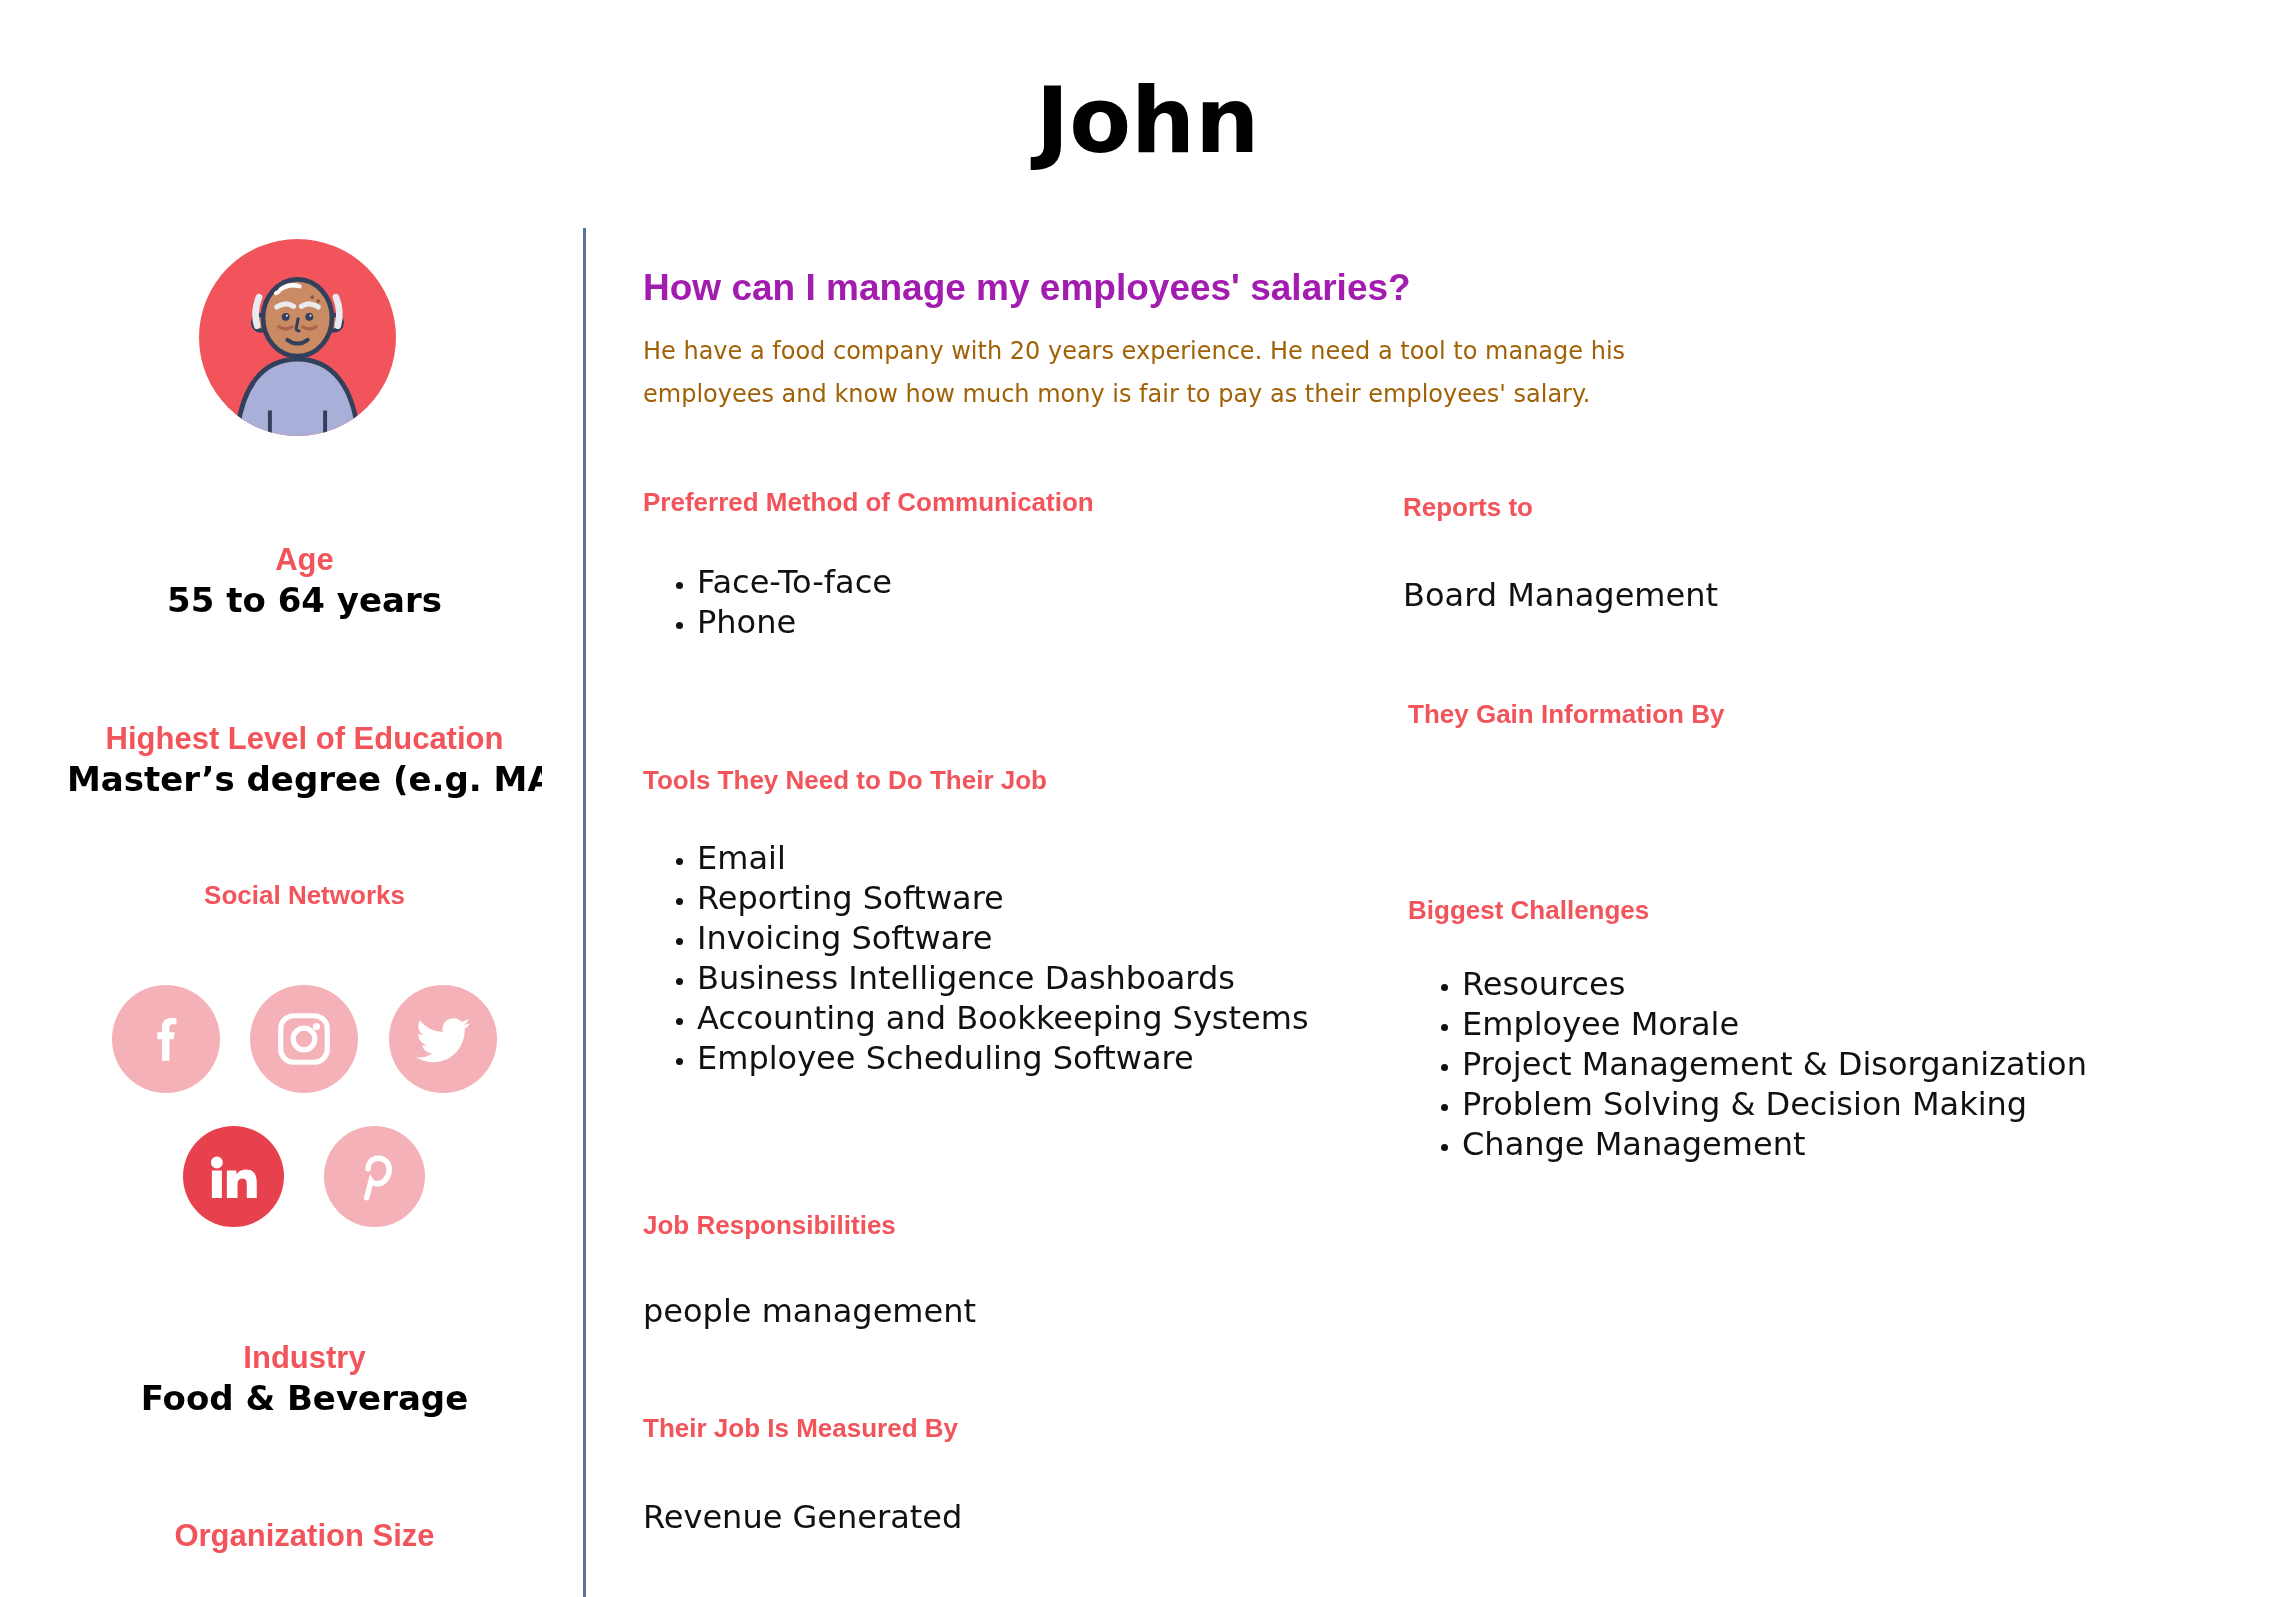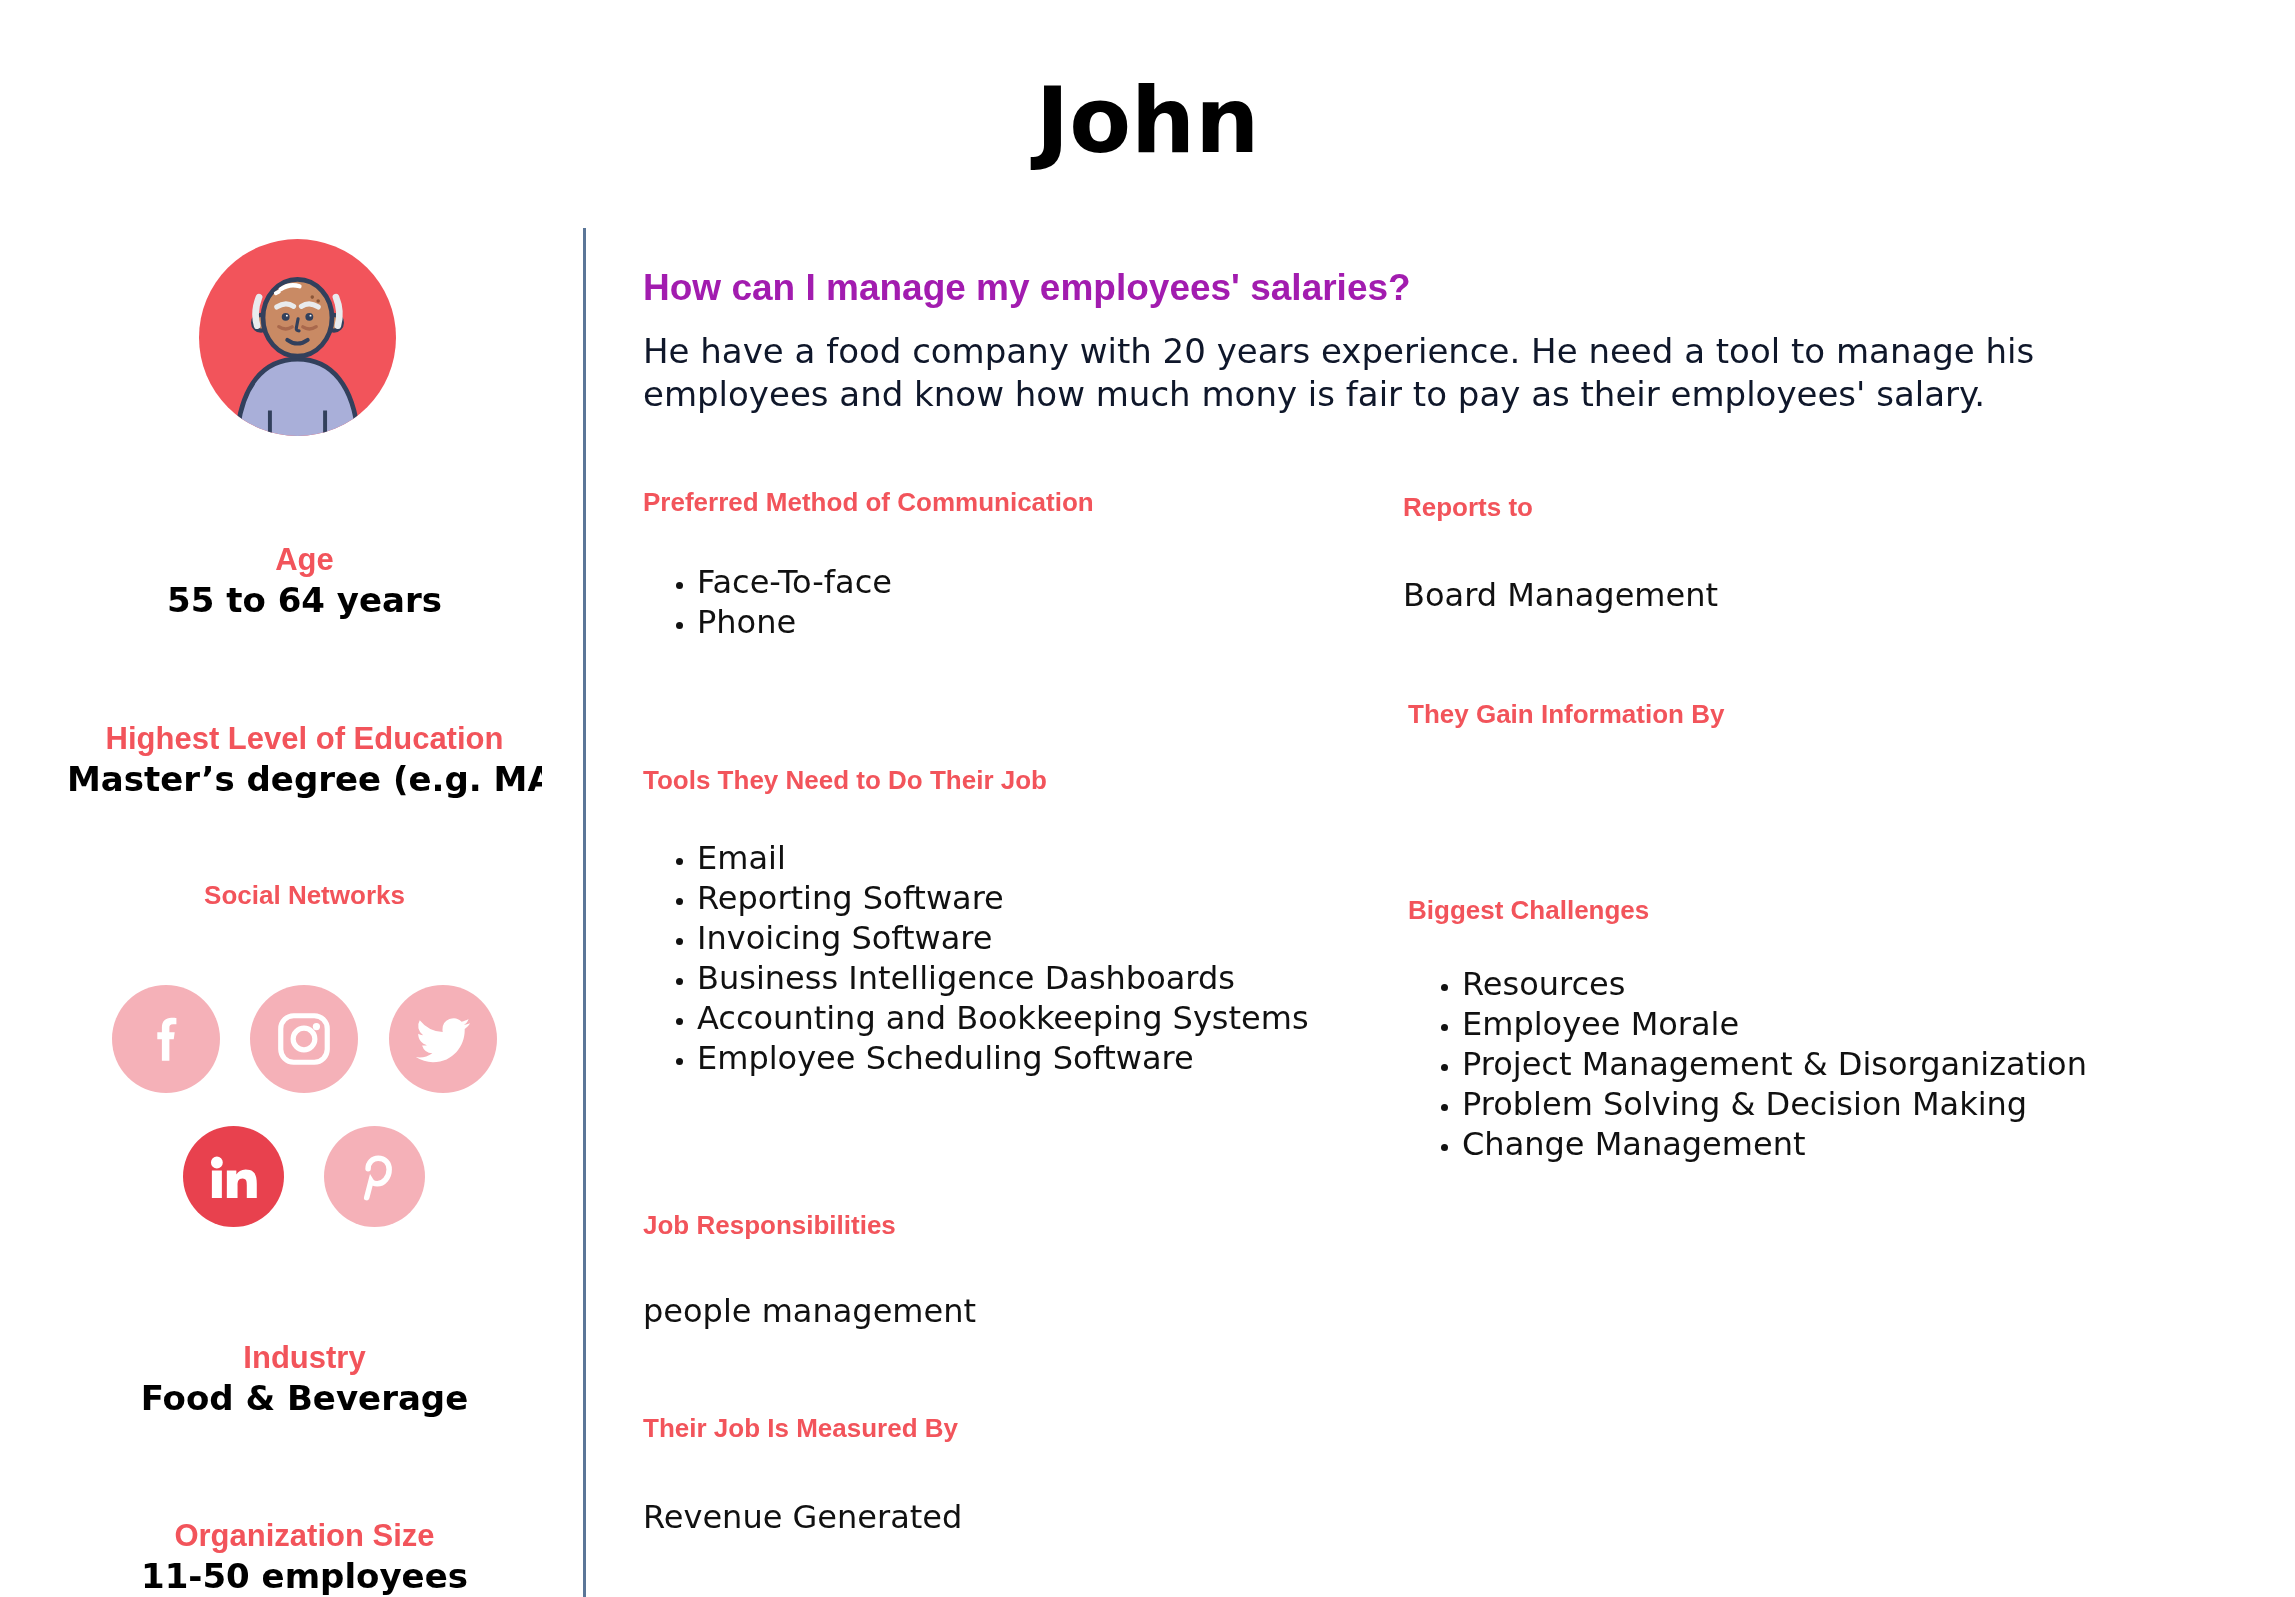--- a/index.html
+++ b/index.html
@@ -17,21 +17,21 @@
   .side-col{left:61px;width:487px;text-align:center;}
   .side-label{font-weight:bold;font-size:31px;color:#F2545B;line-height:1.15;}
   .side-label.small{font-size:26px;}
   .side-value{font-family:"DejaVu Sans",sans-serif;font-weight:bold;font-size:34px;color:#000;line-height:1.15;}
   .edu-clip{left:67px;width:475px;text-align:left;white-space:nowrap;overflow:hidden;}
   .soc{border-radius:50%;display:flex;align-items:center;justify-content:center;}
   .soc svg{display:block;}
   
   .red-label{font-weight:bold;font-size:26px;color:#F2545B;line-height:1.1;}
   .question{font-weight:bold;font-size:37px;color:#a21caf;line-height:1.1;}
-  .para{font-family:"DejaVu Sans",sans-serif;font-size:34px;line-height:43px;color:#0f172a;white-space:pre-line;}
+  .para{font-family:"DejaVu Sans",sans-serif;font-size:24px;line-height:43px;color:#a16207;white-space:pre-line;}
   .value{font-family:"DejaVu Sans",sans-serif;font-size:32px;color:#111;line-height:1.2;}
   ul.blist{margin:0;padding:0 0 0 54px;list-style:disc;}
   ul.blist li{
     font-family:"DejaVu Sans",sans-serif;font-size:32px;line-height:40px;color:#111;
   }
   ul.blist li::marker{font-size:23px;}
 </style>
 </head>
 <body>
 
@@ -108,21 +108,20 @@
   <div class="abs soc" style="left:324px;top:1126px;width:101px;height:101px;background:#F5B1B8;">
     <svg viewBox="0 0 24 24" width="55" height="55">
       <path d="M9.2 8.6 C9.2 5.9 11.2 4 13.6 4 C16.5 4 18.4 6.1 18.4 8.9 C18.4 12.4 16 15.2 13.2 15.2 C12 15.2 11 14.7 10.5 13.9 L8.6 21.2" stroke="#ffffff" stroke-width="2.4" fill="none" stroke-linecap="round"></path>
     </svg>
   </div>
 
   <div class="abs side-col side-label" style="top:1340px;">Industry</div>
   <div class="abs side-col side-label" style="top:1518px;">Organization Size</div>
 
   <div class="abs side-col side-value" style="top:1379px;">Food &amp; Beverage</div>
-  <div class="abs side-col side-value" style="top:1557px;">11-50 employees</div>
 
   <div class="abs question" style="left:643px;top:268px;width:1555px;">How can I manage my employees' salaries?</div>
   <div class="abs para" style="left:643px;top:330px;width:1528px;">He have a food company with 20 years experience. He need a tool to manage his
 employees and know how much mony is fair to pay as their employees' salary.</div>
 
   <div class="abs red-label" style="left:643px;top:488px;width:710px;">Preferred Method of Communication</div>
   <ul class="abs blist" style="left:643px;top:562px;width:716px;">
     <li>Face-To-face</li>
     <li>Phone</li>
   </ul>

